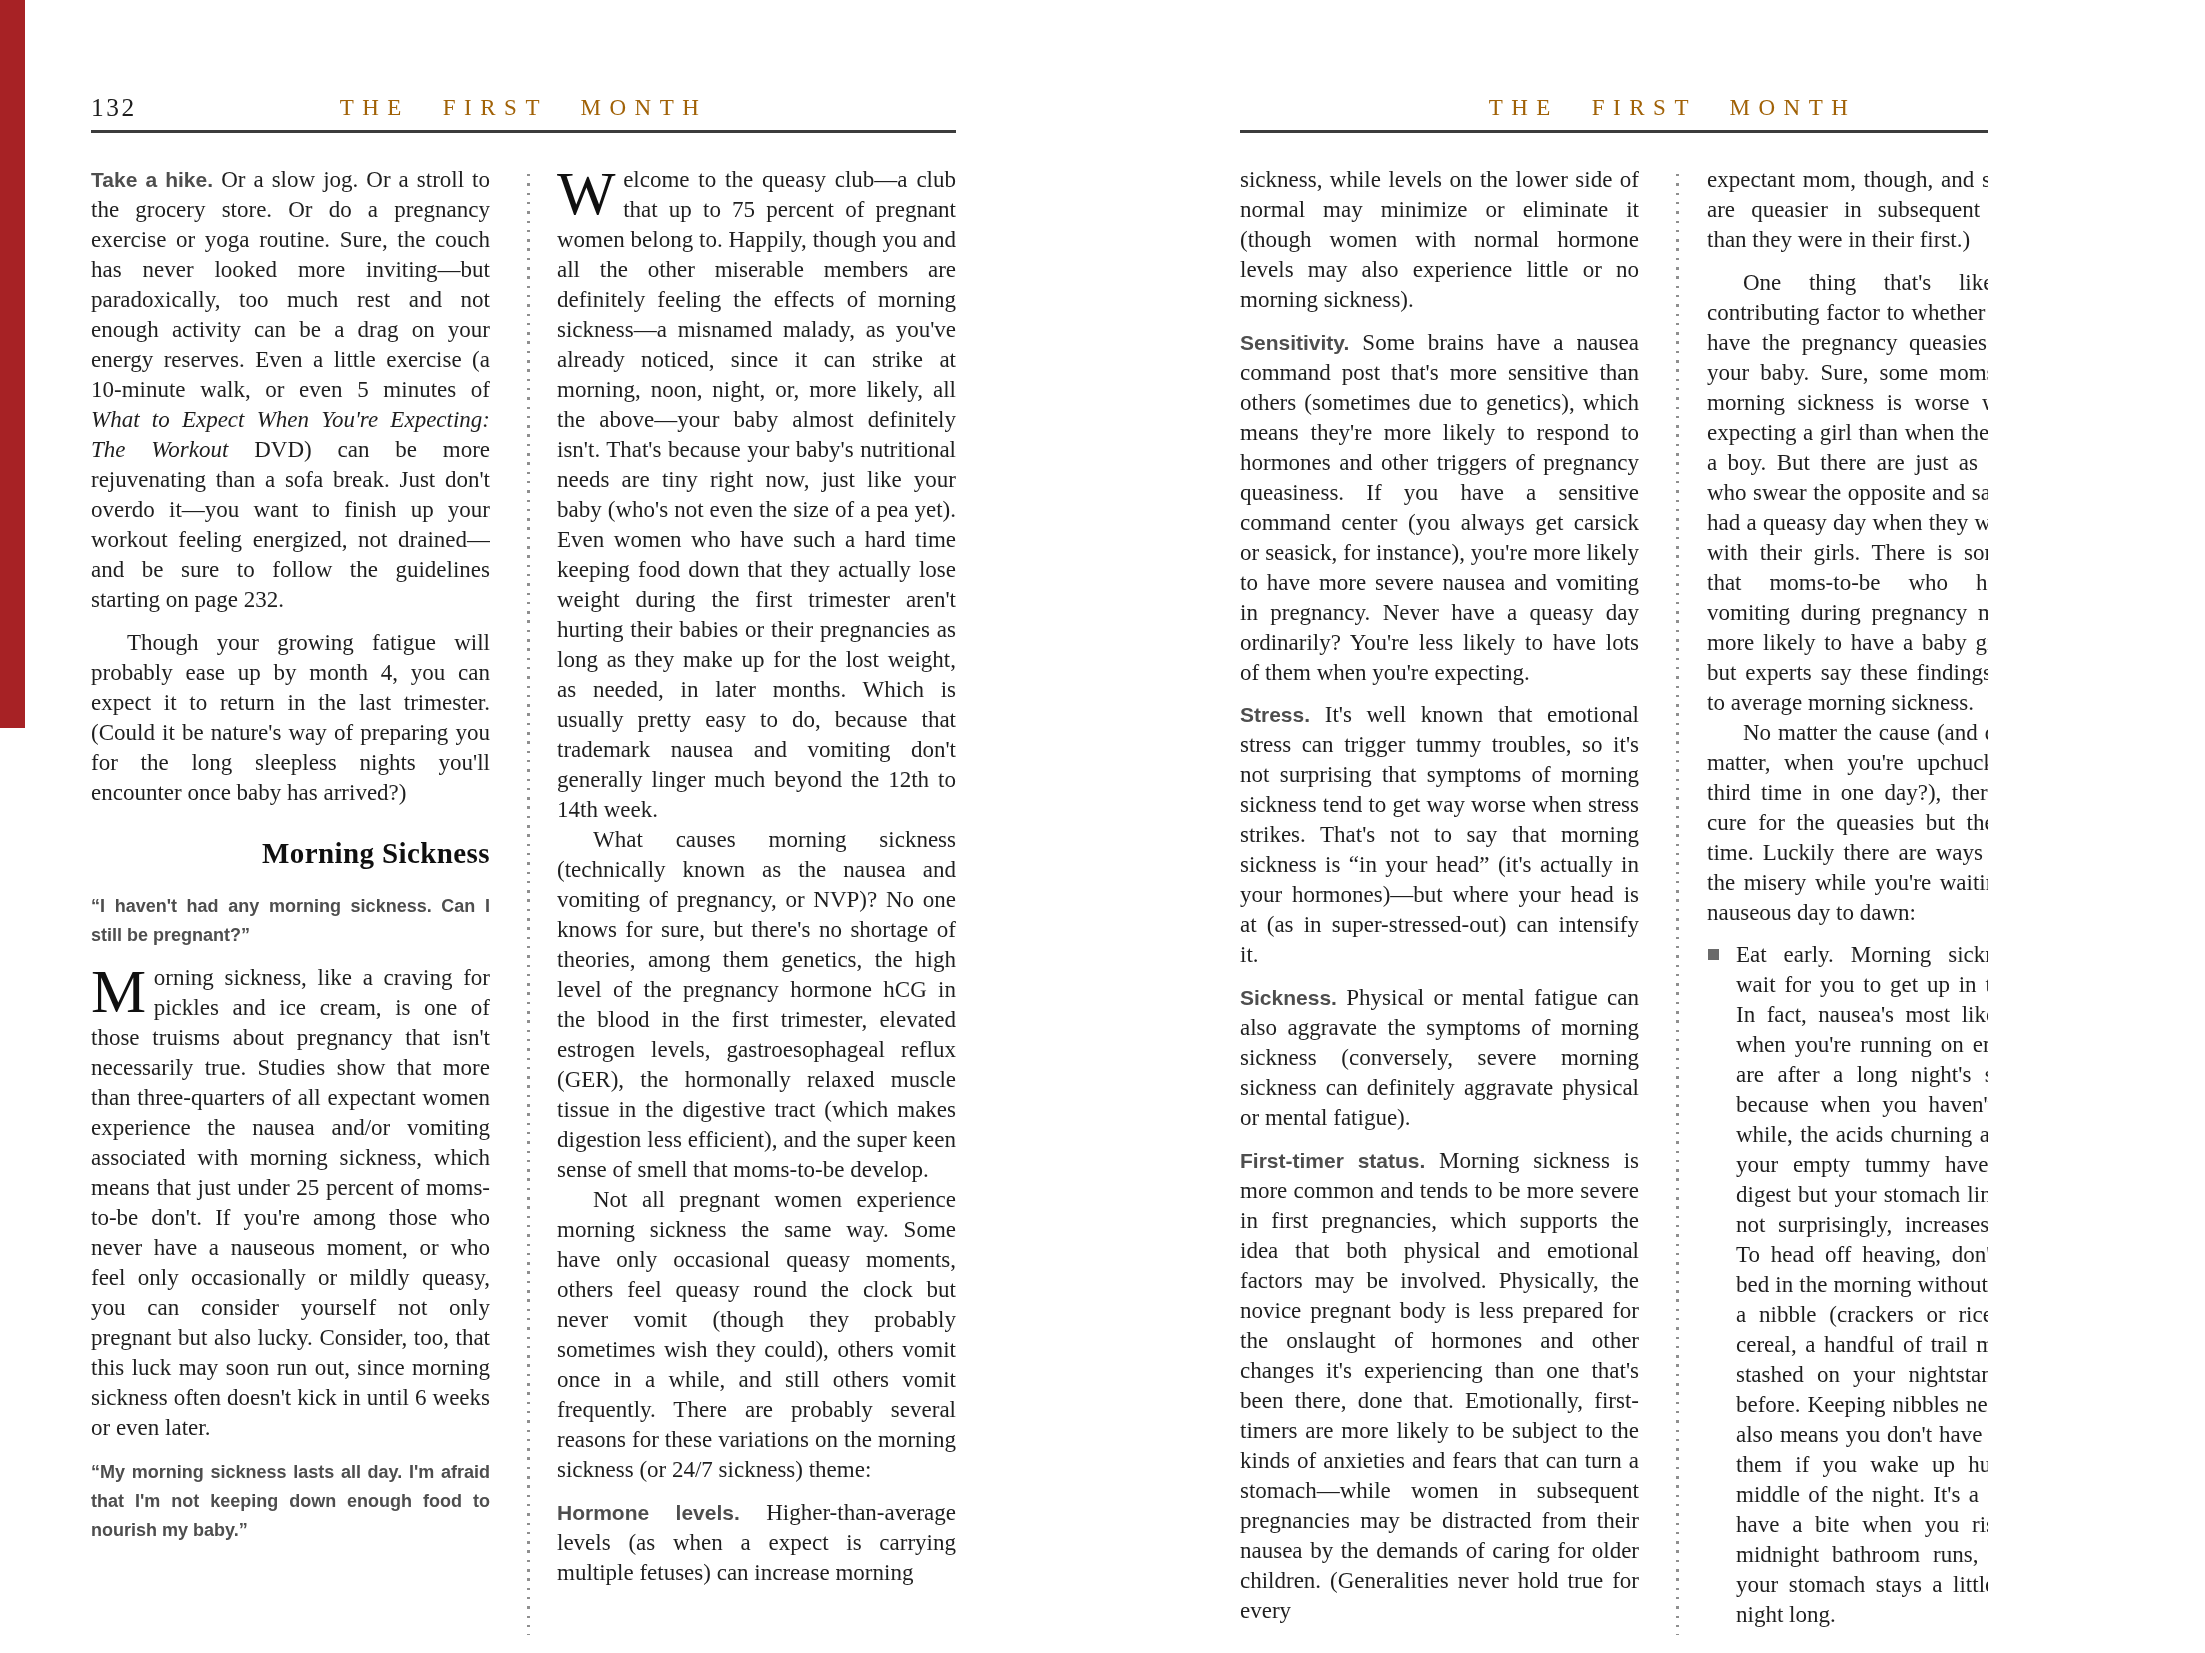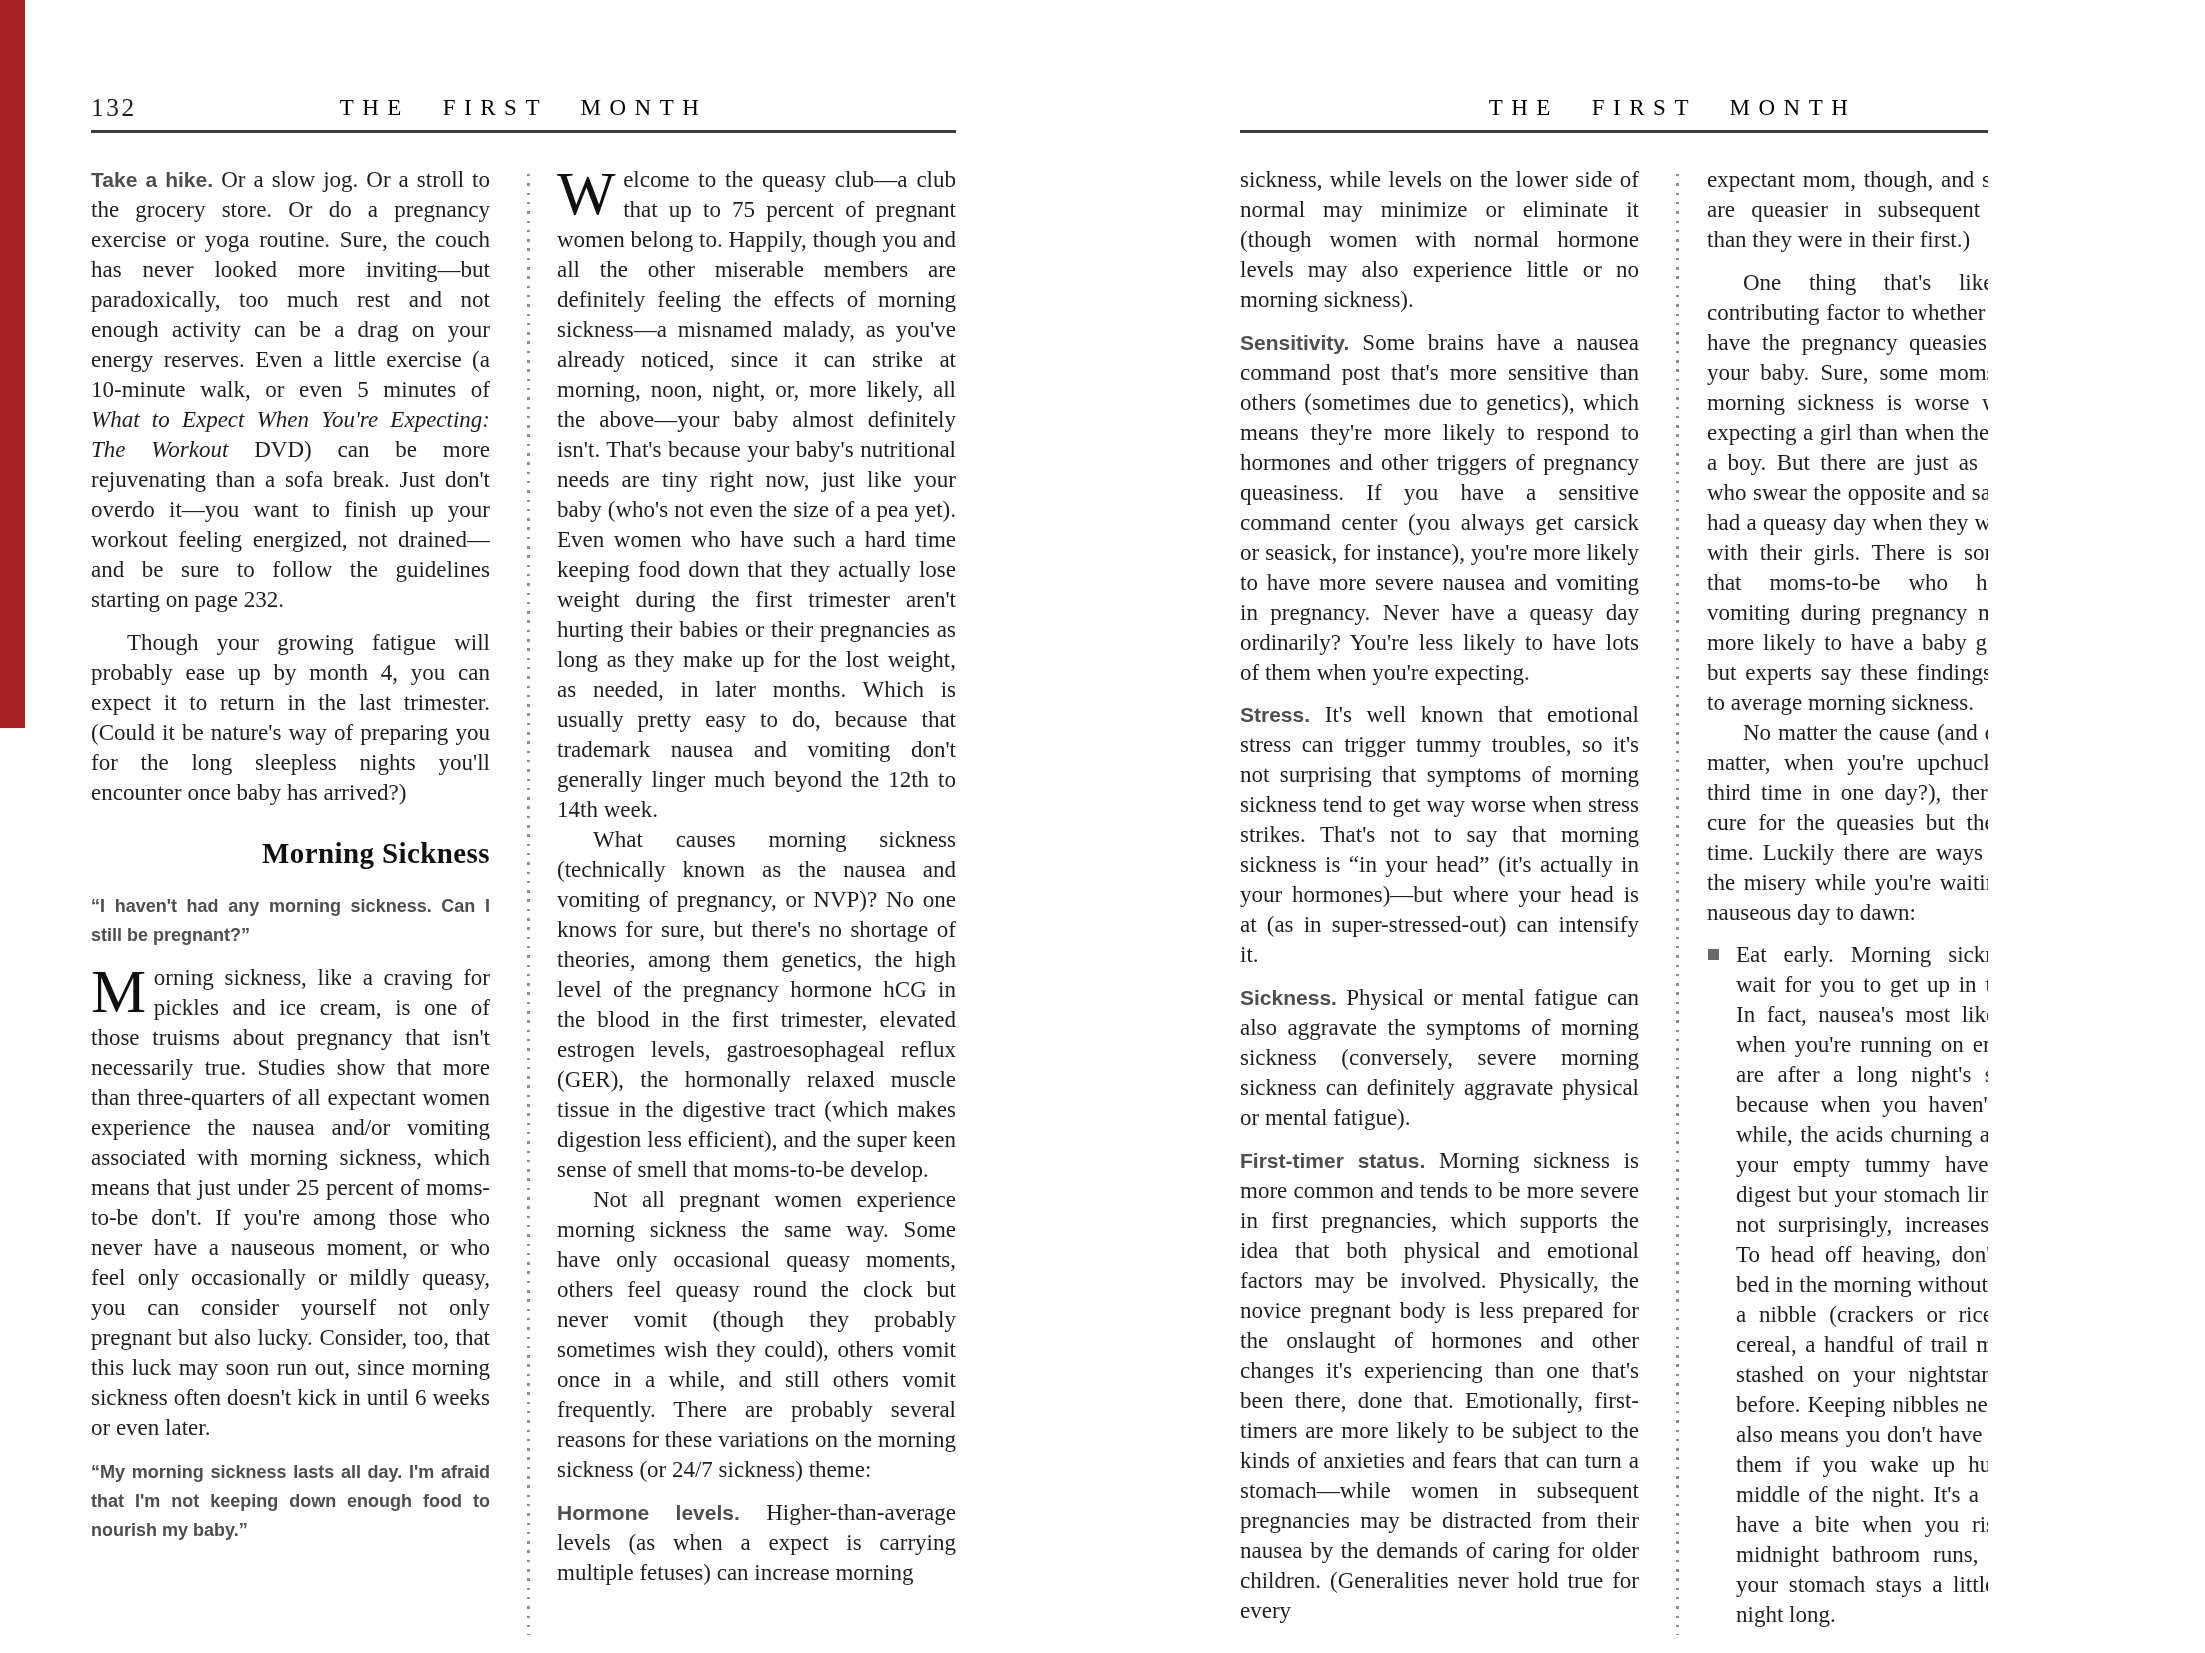--- a/index.html
+++ b/index.html
@@ -4,21 +4,21 @@
 <style>
   html,body{margin:0;padding:0;}
   body{width:2205px;height:1654px;position:relative;background:#ffffff;font-family:"Liberation Serif",serif;}
   .spread{position:absolute;left:0;top:0;width:1988px;height:1654px;background:#ffffff;overflow:hidden;}
   .edge-tab{position:absolute;top:0;width:25.4px;height:728px;}
   .edge-tab.left{left:0;}
   .edge-tab.right{left:2180px;}
   .folio{position:absolute;top:93px;font-size:25.4px;letter-spacing:2.5px;color:#1d1d1d;width:865px;}
   .folio.f-left{left:91px;text-align:left;}
   .folio.f-right{left:1240px;text-align:right;}
-  .running-head{position:absolute;top:95px;width:865px;text-align:center;font-size:23px;letter-spacing:8.5px;word-spacing:18.7px;color:#000000;}
+  .running-head{position:absolute;top:95px;width:865px;text-align:center;font-size:23px;letter-spacing:8.5px;word-spacing:18.7px;color:#a16207;}
   .running-head.rh-left{left:91px;}
   .running-head.rh-right{left:1240px;}
   .head-rule{position:absolute;top:130px;height:2.5px;width:865px;background:#3c3c3c;}
   .head-rule.hr-left{left:91px;}
   .head-rule.hr-right{left:1240px;}
   .col{position:absolute;top:165px;width:399px;height:1483px;overflow:hidden;text-align:justify;font-size:23px;line-height:30px;color:#1f1f1f;}
   .col-sep{position:absolute;top:174px;width:2.5px;height:1461px;
     background:repeating-linear-gradient(to bottom,#8f8f8f 0 2.5px,transparent 2.5px 9.3px);}
   .para{margin:0;}
   .para.gap{margin-top:12.7px;}

